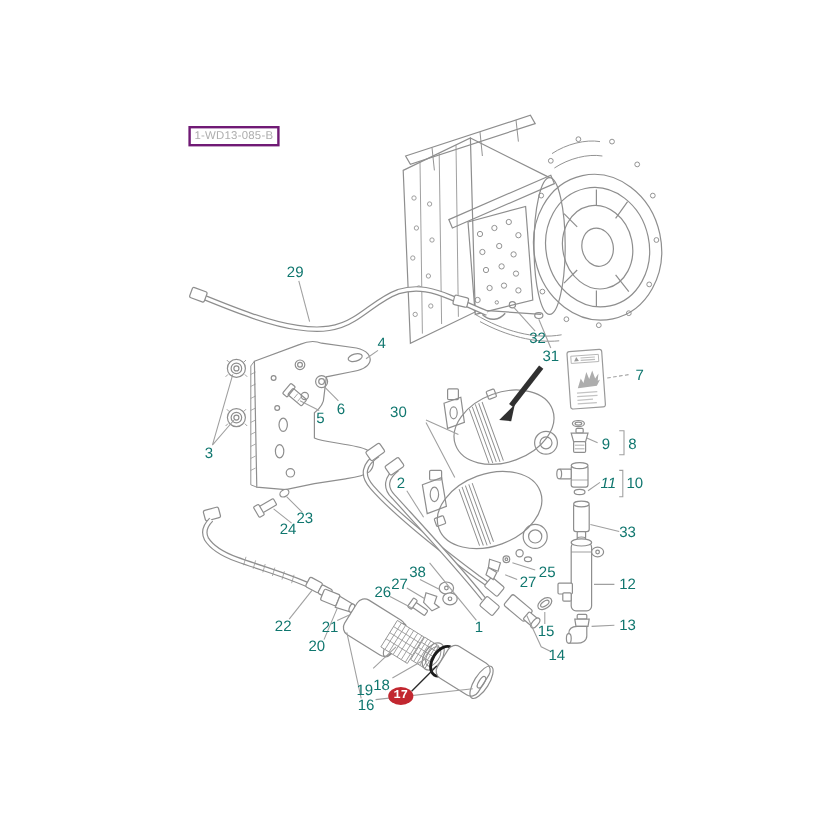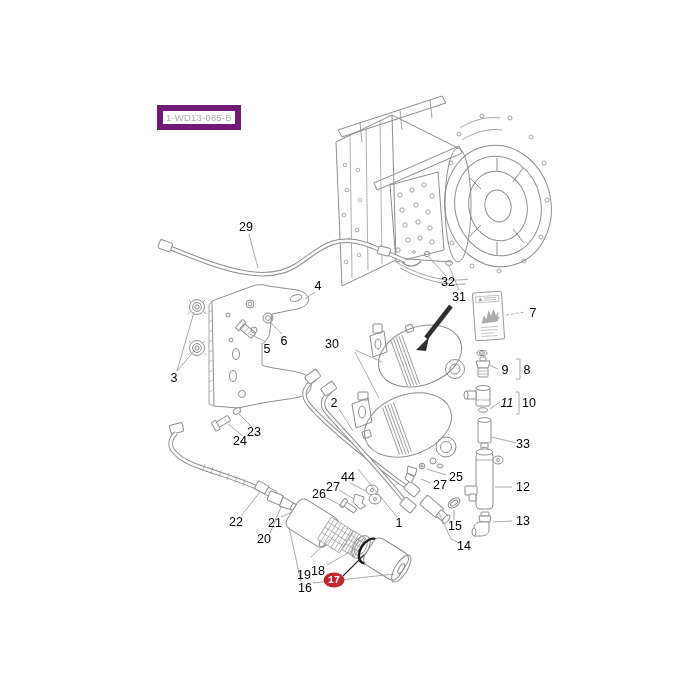--- a/index.html
+++ b/index.html
@@ -1,23 +1,23 @@
 <!DOCTYPE html>
 <html><head>
 <meta charset="utf-8">
 <style>
   html,body{margin:0;padding:0;background:#fff;}
   .stage{position:relative;width:700px;height:700px;background:#fff;overflow:hidden;
          font-family:"Liberation Sans",sans-serif;}
   .artwork{position:absolute;left:0;top:0;width:700px;height:700px;}
-  .ref-box{position:absolute;left:157px;top:105px;border:6px solid #701a75;
+  .ref-box{position:absolute;left:157px;top:105px;border:2px solid #701a75;
            color:#aeaeae;font-size:9.5px;letter-spacing:.2px;padding:1px 3px;line-height:11px;
            background:#fff;}
   .callout{position:absolute;transform:translate(-50%,-50%);font-size:12.5px;
-           color:#000000;white-space:nowrap;line-height:1;cursor:pointer;}
+           color:#0f766e;white-space:nowrap;line-height:1;cursor:pointer;}
   .callout.hl{background:#c22730;color:#fff;border-radius:50%;min-width:19px;height:15px;
            line-height:15px;font-size:10px;font-weight:bold;text-align:center;padding:0 1px;font-family:Liberation Mono, monospace;}
 </style>
 </head>
 <body>
 
 <div class="stage">
 
   <svg class="artwork" viewBox="0 0 700 700">
 
@@ -337,21 +337,21 @@
       <span class="callout" style="left: 505px; top: 370px;">9</span>
       <span class="callout" style="left: 527px; top: 370px;">8</span>
       <span class="callout" style="left: 174px; top: 378px;">3</span>
       <span class="callout" style="left: 334px; top: 403px;">2</span>
       <span class="callout" style="left: 507px; top: 403px; font-style: italic;">11</span>
       <span class="callout" style="left: 529px; top: 403px;">10</span>
       <span class="callout" style="left: 254px; top: 432px;">23</span>
       <span class="callout" style="left: 240px; top: 441px;">24</span>
       <span class="callout" style="left: 523px; top: 444px;">33</span>
       <span class="callout" style="left: 456px; top: 477px;">25</span>
-      <span class="callout" style="left: 348px; top: 477px;">44</span>
+      <span class="callout" style="left: 348px; top: 477px;">38</span>
       <span class="callout" style="left: 440px; top: 485px;">27</span>
       <span class="callout" style="left: 333px; top: 487px;">27</span>
       <span class="callout" style="left: 523px; top: 487px;">12</span>
       <span class="callout" style="left: 319px; top: 494px;">26</span>
       <span class="callout" style="left: 236px; top: 522px;">22</span>
       <span class="callout" style="left: 523px; top: 521px;">13</span>
       <span class="callout" style="left: 275px; top: 523px;">21</span>
       <span class="callout" style="left: 399px; top: 523px;">1</span>
       <span class="callout" style="left: 455px; top: 526px;">15</span>
       <span class="callout" style="left: 264px; top: 539px;">20</span>

